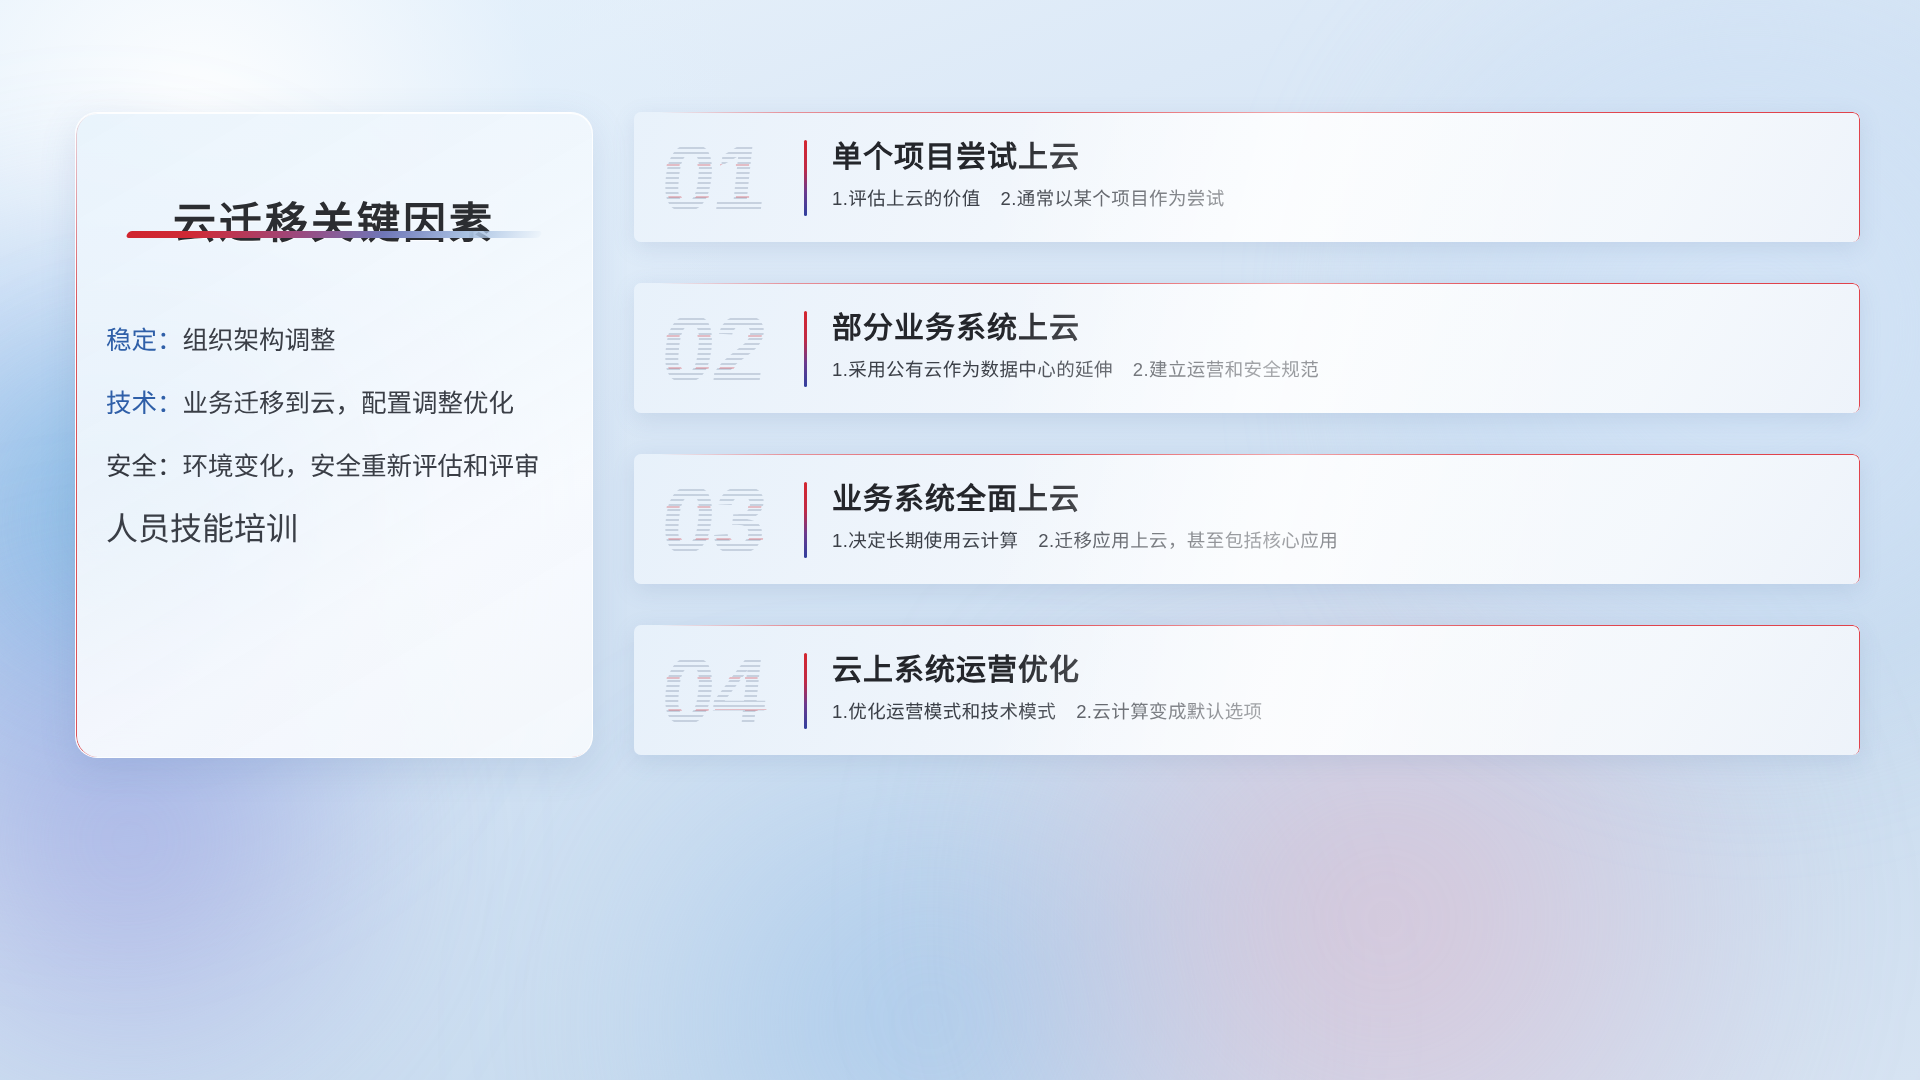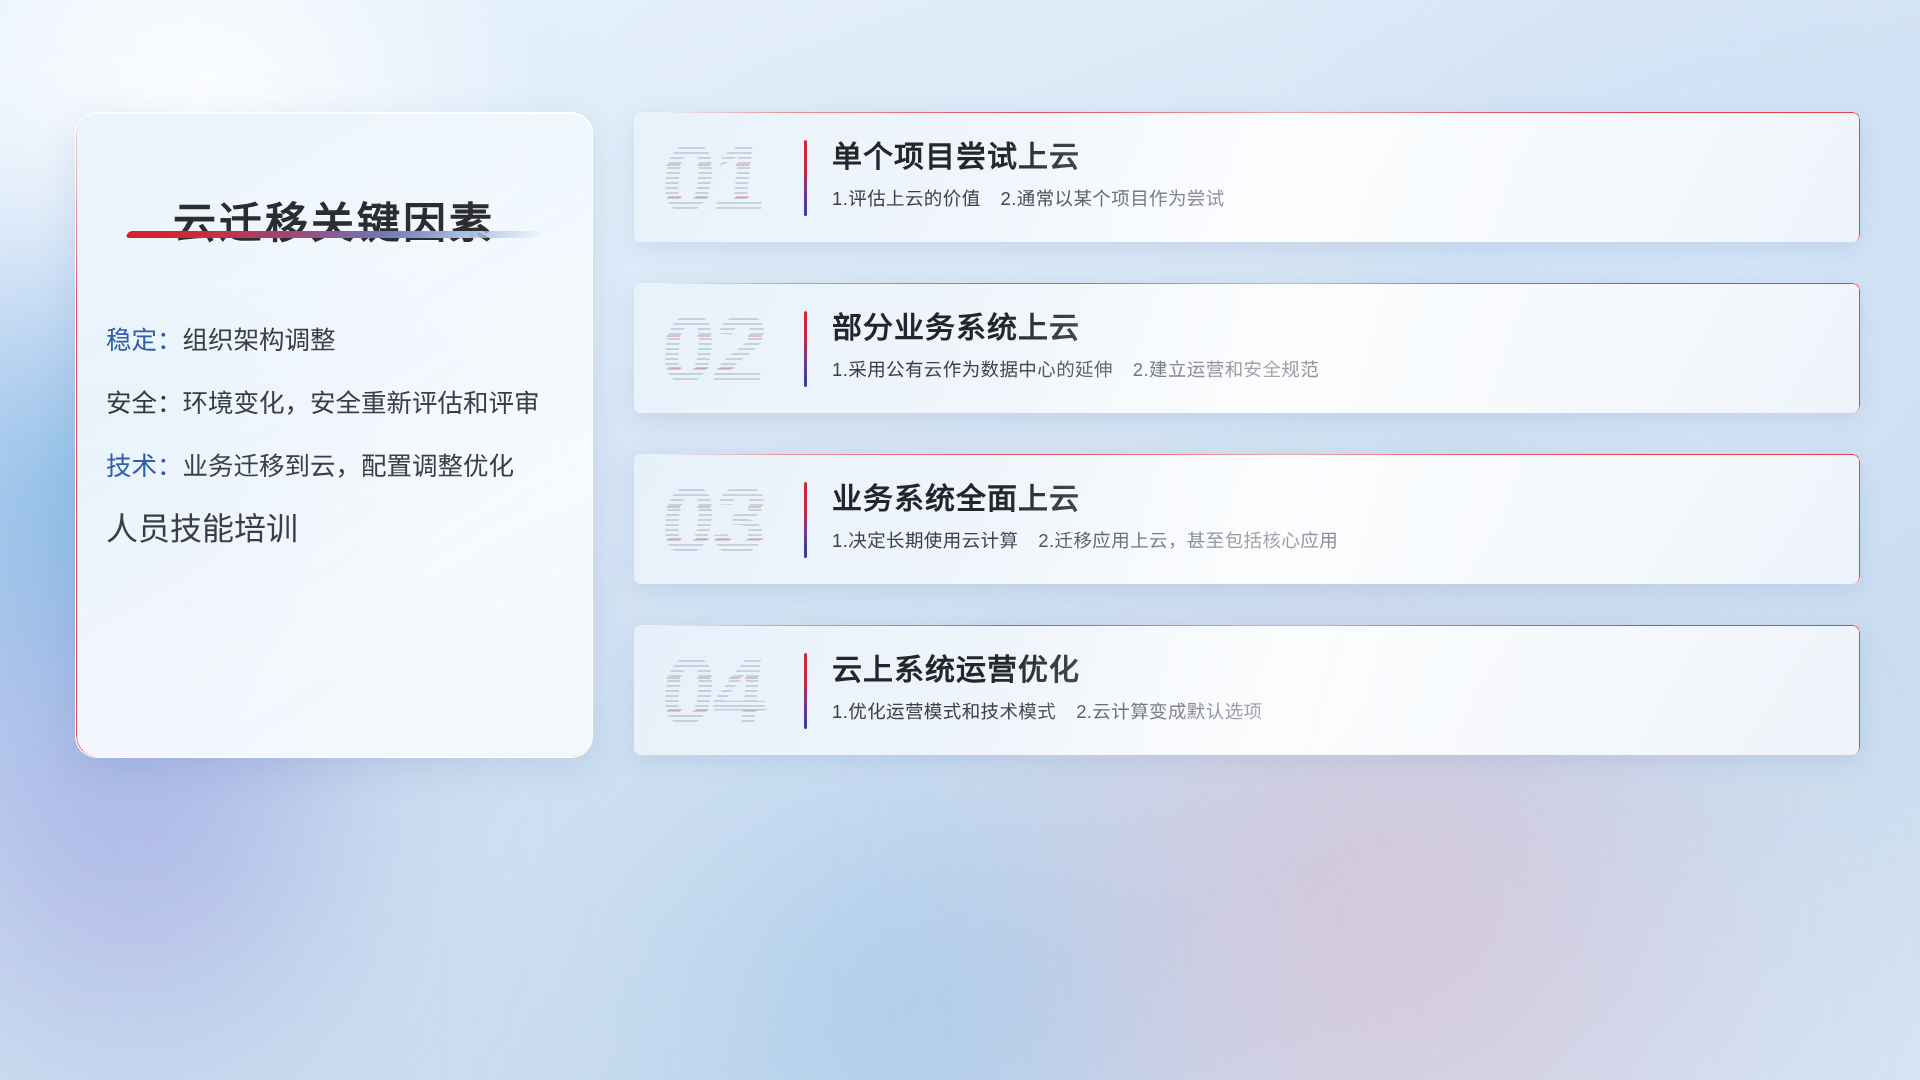--- a/index.html
+++ b/index.html
@@ -147,22 +147,22 @@
   <div class="bg-right"></div>
 </div>
 
 <div id="stage">
 
   <section id="left-panel">
     <h1 id="panel-title">云迁移关键因素</h1>
     <div id="title-rule"></div>
     <div id="factor-list">
         <div class="factor-row accent"><span class="lbl">稳定：</span><span class="txt">组织架构调整</span></div>
+        <div class="factor-row accent"><span class="lbl">技术：</span><span class="txt">业务迁移到云，配置调整优化</span></div>
         <div class="factor-row"><span class="lbl">安全：</span><span class="txt">环境变化，安全重新评估和评审</span></div>
-        <div class="factor-row accent"><span class="lbl">技术：</span><span class="txt">业务迁移到云，配置调整优化</span></div>
         <div class="factor-cont">人员技能培训</div>
       </div>
   </section>
 
   <section id="cards">
       <article class="card">
         <div class="ghost-num"><span class="slant">01</span></div>
         <div class="ghost-accent"><span class="slant">01</span></div>
         <div class="divider-bar"></div>
         <div class="card-body">

